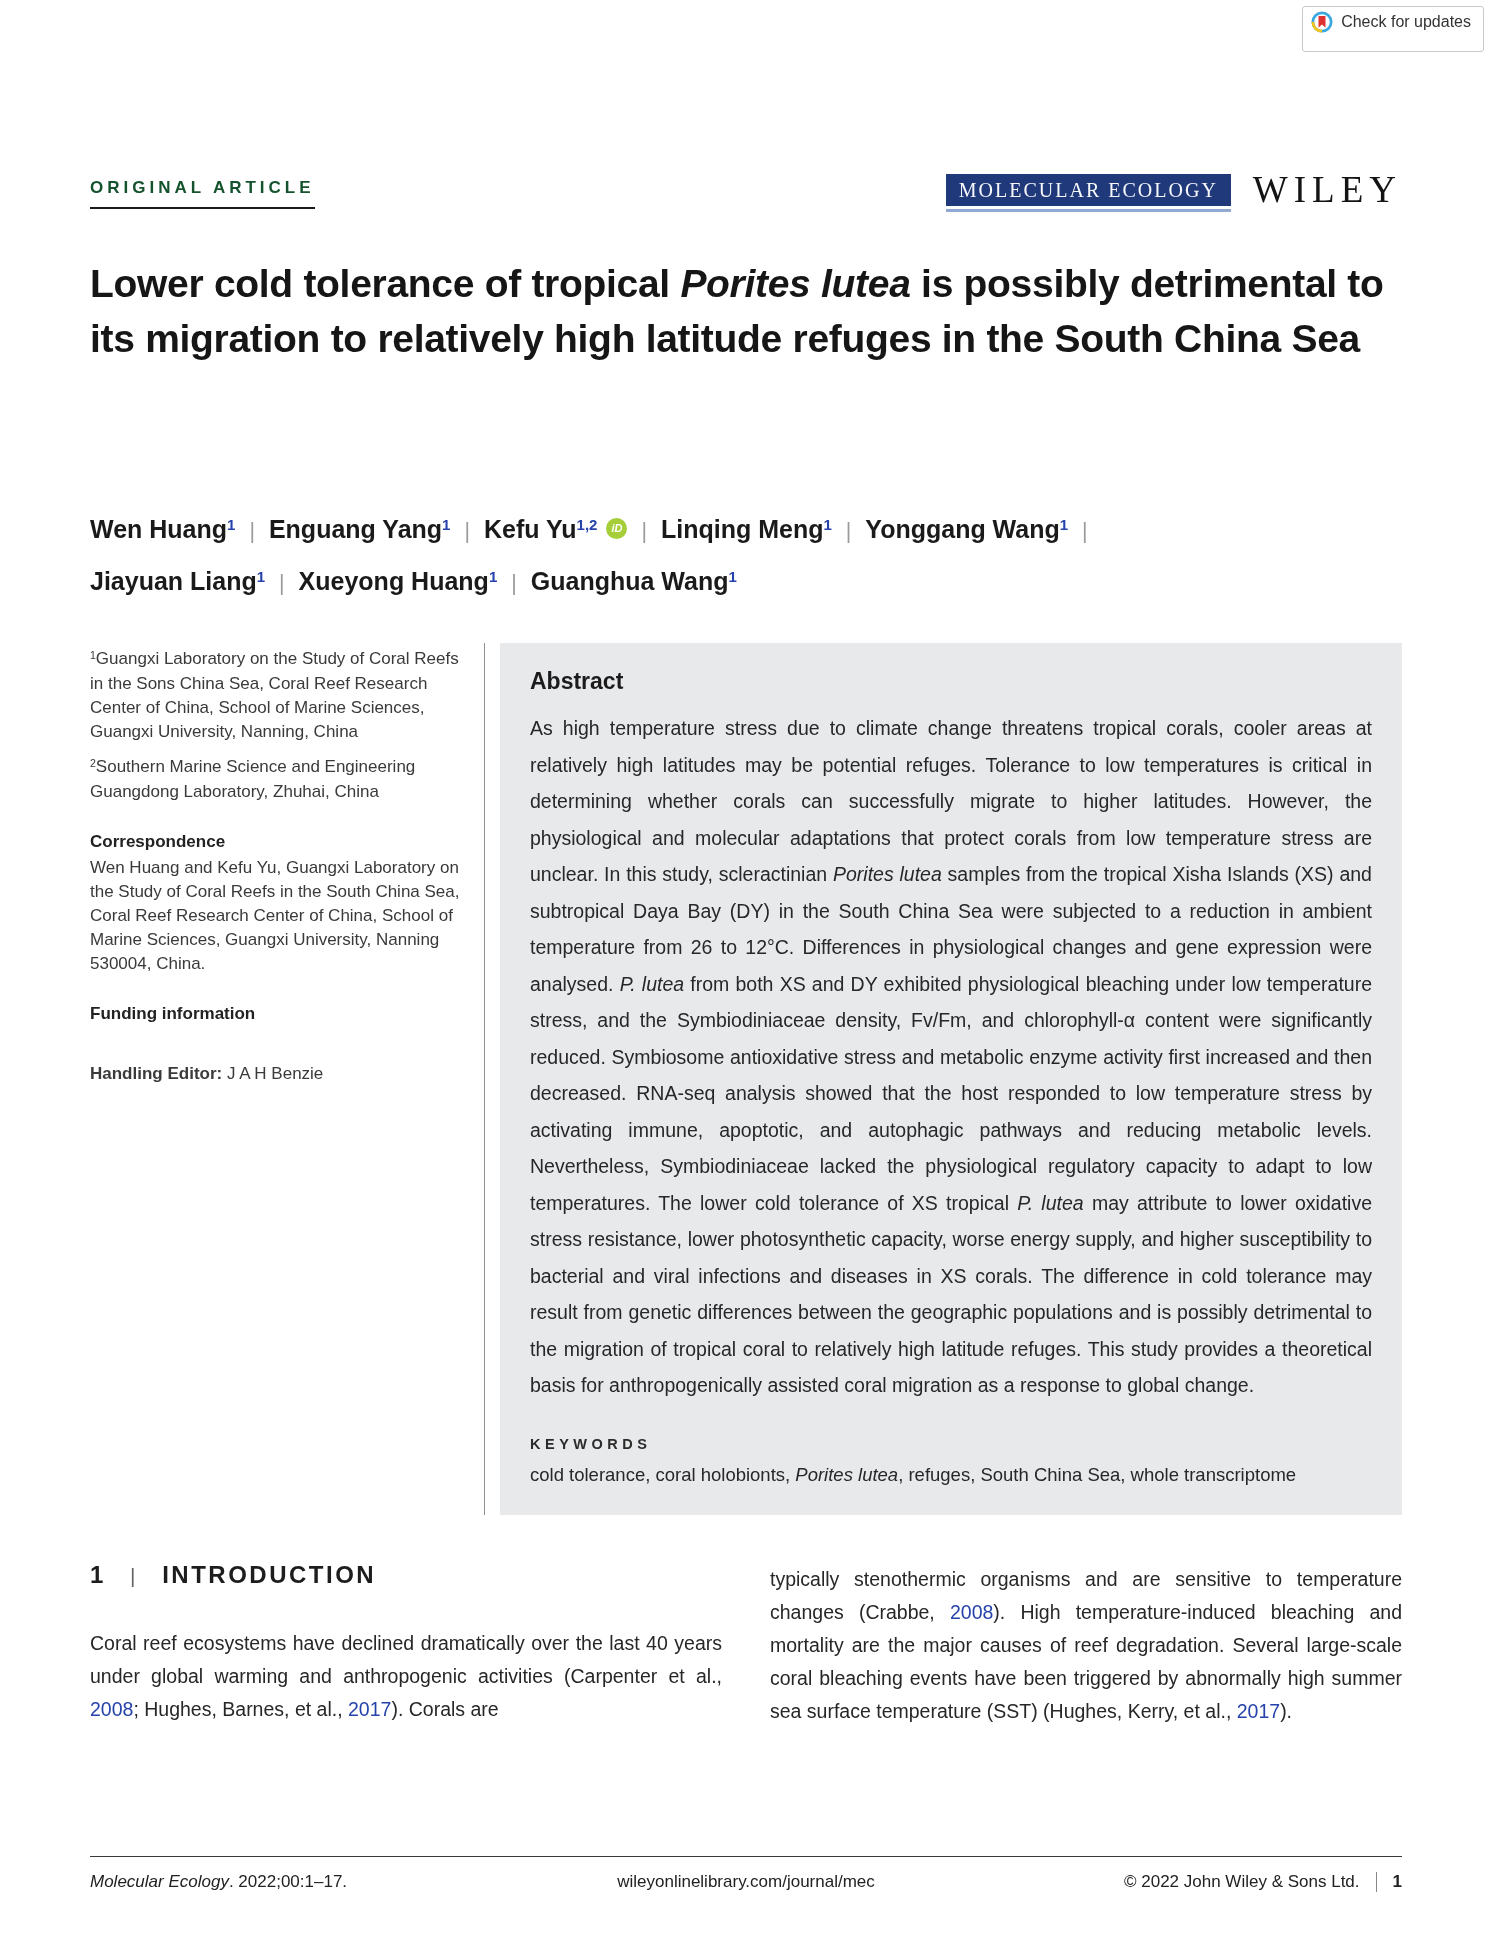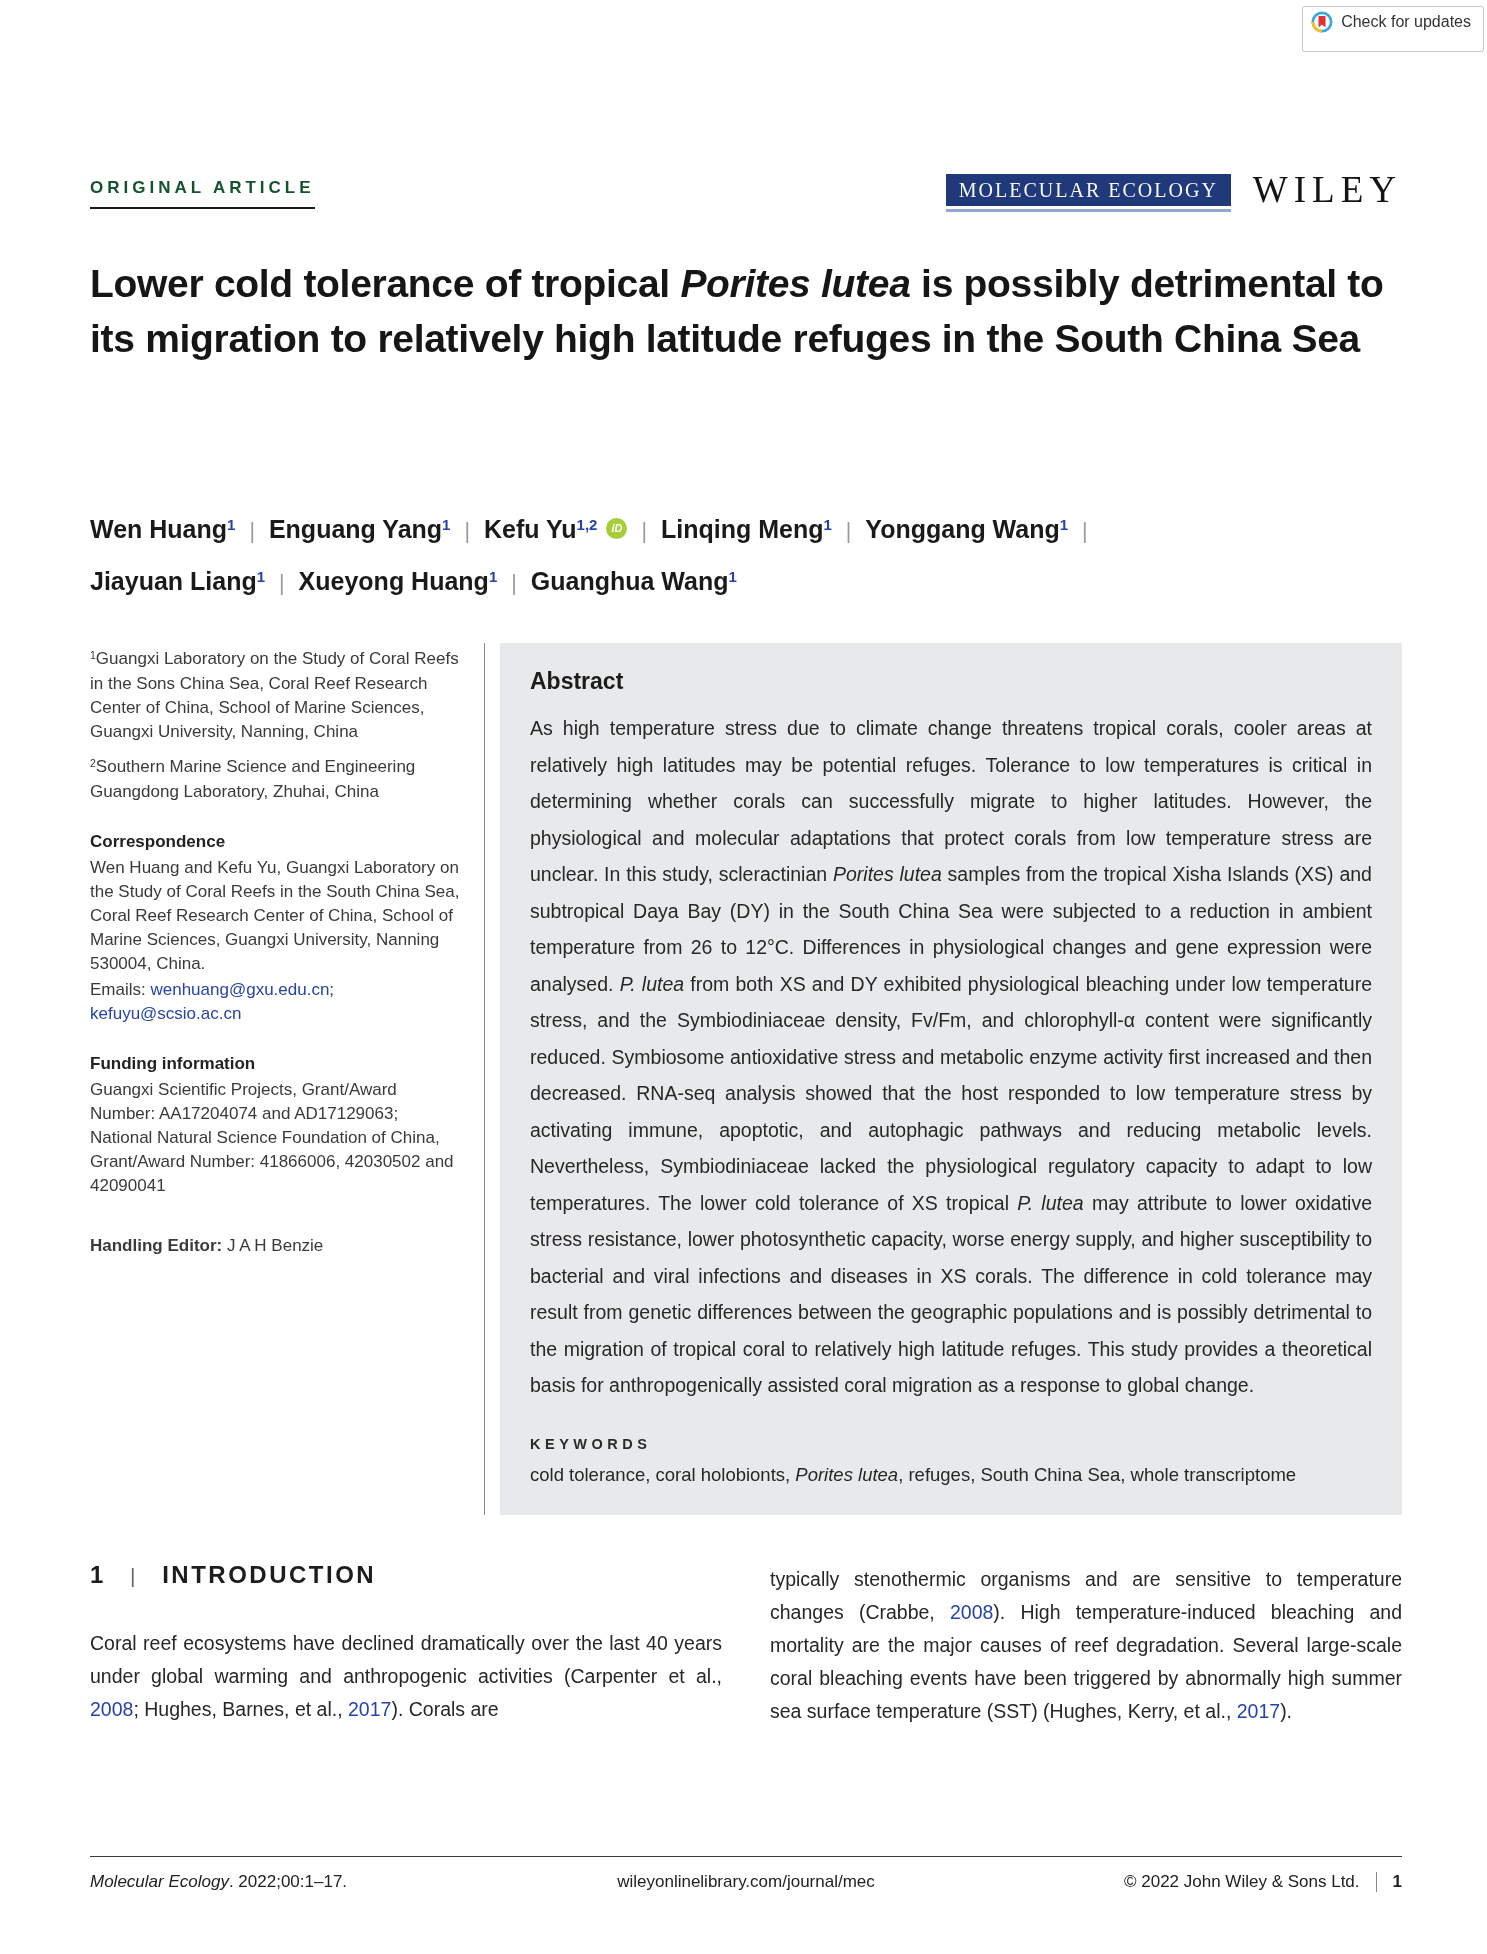--- a/index.html
+++ b/index.html
@@ -115,23 +115,21 @@
     <div class="author-row"><span class="seg-name">Jiayuan Liang</span><span class="seg-sup">1</span><span class="seg-sep">|</span><span class="seg-name">Xueyong Huang</span><span class="seg-sup">1</span><span class="seg-sep">|</span><span class="seg-name">Guanghua Wang</span><span class="seg-sup">1</span></div>
   </div>
 
   <div class="content">
     <div class="columns">
       <div class="sidebar">
         <p class="affil"><span class="seg-sup">1</span><span>Guangxi Laboratory on the Study of Coral Reefs in the Sons China Sea, Coral Reef Research Center of China, School of Marine Sciences, Guangxi University, Nanning, China</span></p>
         <p class="affil"><span class="seg-sup">2</span><span>Southern Marine Science and Engineering Guangdong Laboratory, Zhuhai, China</span></p>
         <p class="side-heading">Correspondence</p>
         <p class="side-body">Wen Huang and Kefu Yu, Guangxi Laboratory on the Study of Coral Reefs in the South China Sea, Coral Reef Research Center of China, School of Marine Sciences, Guangxi University, Nanning 530004, China.</p>
-        <p class="side-body"><span>Emails: </span><span class="seg-link">wenhuang@gxu.edu.cn</span><span>;</span><br><span class="seg-link">kefuyu@scsio.ac.cn</span></p>
         <p class="side-heading">Funding information</p>
-        <p class="side-body">Guangxi Scientific Projects, Grant/Award Number: AA17204074 and AD17129063; National Natural Science Foundation of China, Grant/Award Number: 41866006, 42030502 and 42090041</p>
         <p class="side-body editor"><span class="seg-bold">Handling Editor: </span><span>J A H Benzie</span></p>
       </div>
       <div class="col-divider"></div>
       <div class="abstract-box">
         <h2>Abstract</h2>
         <p class="abstract-body"><span>As high temperature stress due to climate change threatens tropical corals, cooler areas at relatively high latitudes may be potential refuges. Tolerance to low temperatures is critical in determining whether corals can successfully migrate to higher latitudes. However, the physiological and molecular adaptations that protect corals from low temperature stress are unclear. In this study, scleractinian </span><span class="seg-italic">Porites lutea</span><span> samples from the tropical Xisha Islands (XS) and subtropical Daya Bay (DY) in the South China Sea were subjected to a reduction in ambient temperature from 26 to 12°C. Differences in physiological changes and gene expression were analysed. </span><span class="seg-italic">P. lutea</span><span> from both XS and DY exhibited physiological bleaching under low temperature stress, and the Symbiodiniaceae density, Fv/Fm, and chlorophyll-α content were significantly reduced. Symbiosome antioxidative stress and metabolic enzyme activity first increased and then decreased. RNA-seq analysis showed that the host responded to low temperature stress by activating immune, apoptotic, and autophagic pathways and reducing metabolic levels. Nevertheless, Symbiodiniaceae lacked the physiological regulatory capacity to adapt to low temperatures. The lower cold tolerance of XS tropical </span><span class="seg-italic">P. lutea</span><span> may attribute to lower oxidative stress resistance, lower photosynthetic capacity, worse energy supply, and higher susceptibility to bacterial and viral infections and diseases in XS corals. The difference in cold tolerance may result from genetic differences between the geographic populations and is possibly detrimental to the migration of tropical coral to relatively high latitude refuges. This study provides a theoretical basis for anthropogenically assisted coral migration as a response to global change.</span></p>
         <div class="kw-heading">KEYWORDS</div>
         <p class="kw-line"><span>cold tolerance, coral holobionts, </span><span class="seg-italic">Porites lutea</span><span>, refuges, South China Sea, whole transcriptome</span></p>
       </div>
     </div>

